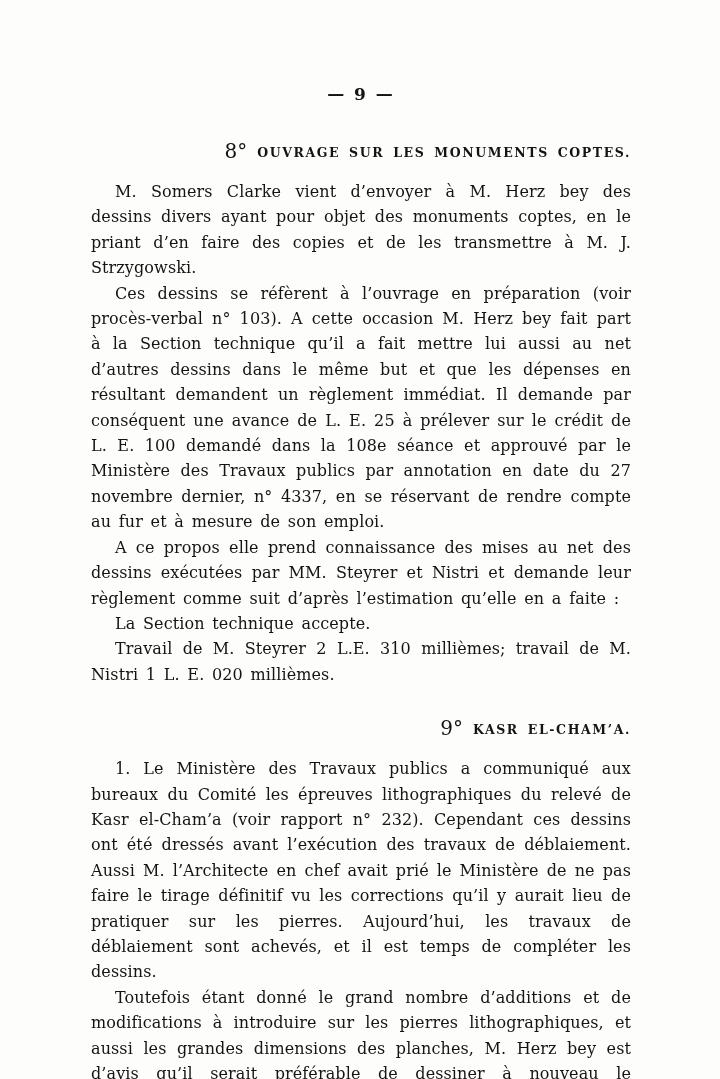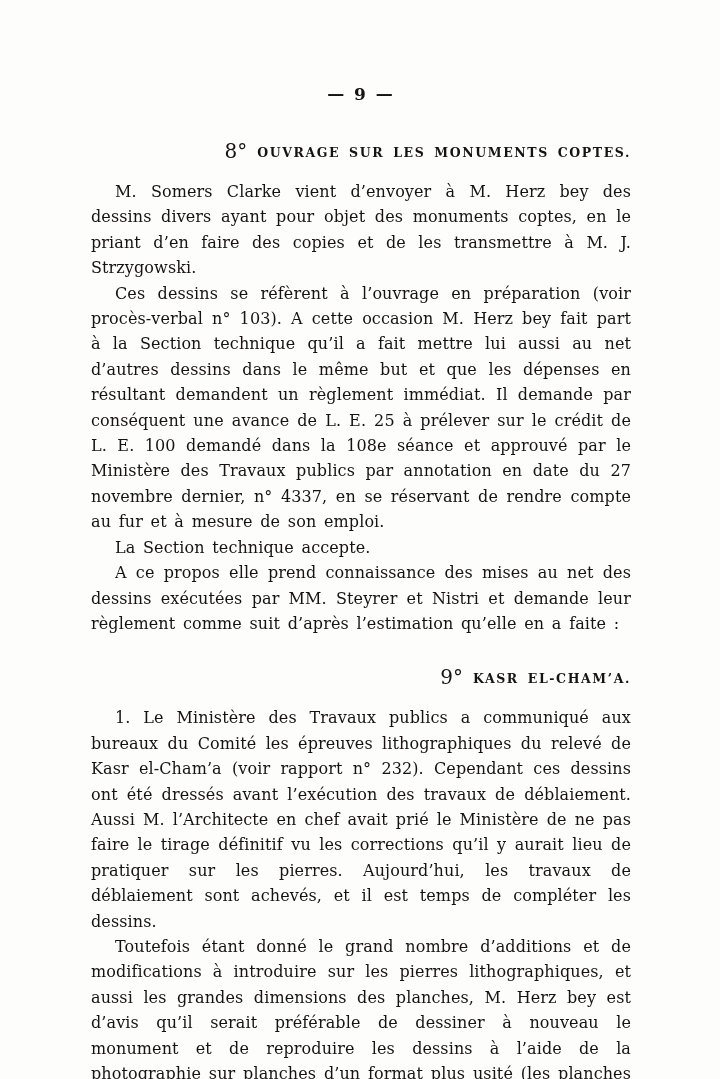--- a/index.html
+++ b/index.html
@@ -65,22 +65,23 @@
 
   <div class="page-number">— 9 —</div>
 
   <div class="section">
     <h2 class="section-heading">
       <span class="sec-num">8°</span><span class="sec-title">OUVRAGE SUR LES MONUMENTS COPTES.</span>
     </h2>
     <div class="body-text">
       <p>M. Somers Clarke vient d’envoyer à M. Herz bey des dessins divers ayant pour objet des monuments coptes, en le priant d’en faire des copies et de les transmettre à M. J. Strzygowski.</p>
       <p>Ces dessins se réfèrent à l’ouvrage en préparation (voir procès-verbal n° 103). A cette occasion M. Herz bey fait part à la Section technique qu’il a fait mettre lui aussi au net d’autres dessins dans le même but et que les dépenses en résultant demandent un règlement immédiat. Il demande par conséquent une avance de L. E. 25 à prélever sur le crédit de L. E. 100 demandé dans la 108e séance et approuvé par le Ministère des Travaux publics par annotation en date du 27 novembre dernier, n° 4337, en se réservant de rendre compte au fur et à mesure de son emploi.</p>
+      <p>A ce propos elle prend connaissance des mises au net des dessins exécutées par MM. Steyrer et Nistri et demande leur règlement comme suit d’après l’estimation qu’elle en a faite :</p>
       <p>La Section technique accepte.</p>
-      <p>A ce propos elle prend connaissance des mises au net des dessins exécutées par MM. Steyrer et Nistri et demande leur règlement comme suit d’après l’estimation qu’elle en a faite :</p>
+      <p>Travail de M. Steyrer 2 L.E. 310 millièmes; travail de M. Nistri 1 L. E. 020 millièmes.</p>
     </div>
   </div>
 
   <div class="section">
     <h2 class="section-heading section-heading-second">
       <span class="sec-num">9°</span><span class="sec-title">KASR EL-CHAM’A.</span>
     </h2>
     <div class="body-text">
       <p>1. Le Ministère des Travaux publics a communiqué aux bureaux du Comité les épreuves lithographiques du relevé de Kasr el-Cham’a (voir rapport n° 232). Cependant ces dessins ont été dressés avant l’exécution des travaux de déblaiement. Aussi M. l’Architecte en chef avait prié le Ministère de ne pas faire le tirage définitif vu les corrections qu’il y aurait lieu de pratiquer sur les pierres. Aujourd’hui, les travaux de déblaiement sont achevés, et il est temps de compléter les dessins.</p>
       <p>Toutefois étant donné le grand nombre d’additions et de modifications à introduire sur les pierres lithographiques, et aussi les grandes dimensions des planches, M. Herz bey est d’avis qu’il serait préférable de dessiner à nouveau le monument et de reproduire les dessins à l’aide de la photographie sur planches d’un format plus usité (les planches lithographiques ont 0 m. 65 cent. sur 0 m. 30 cent.). Il serait bon aussi de publier ce monument avec la série des monuments coptes avec lesquels, suivant</p>

